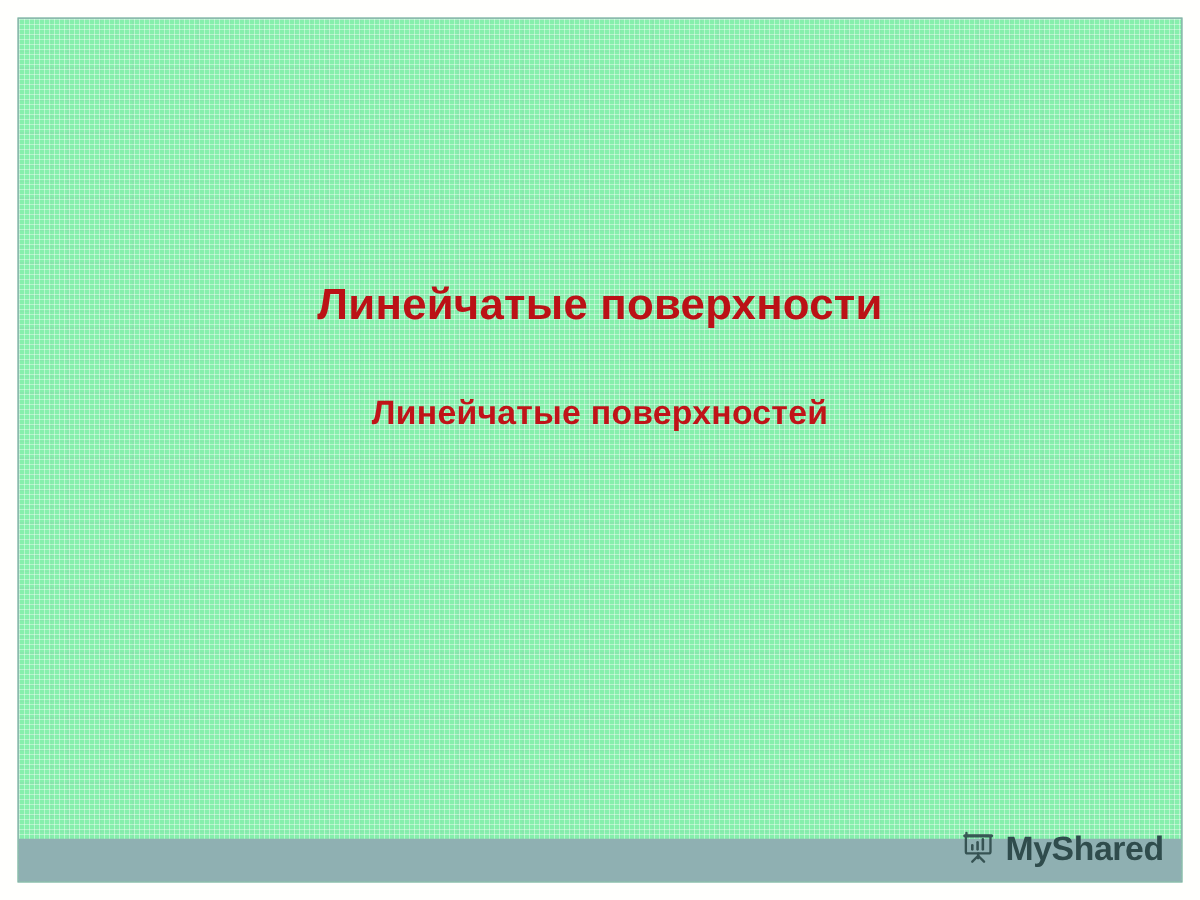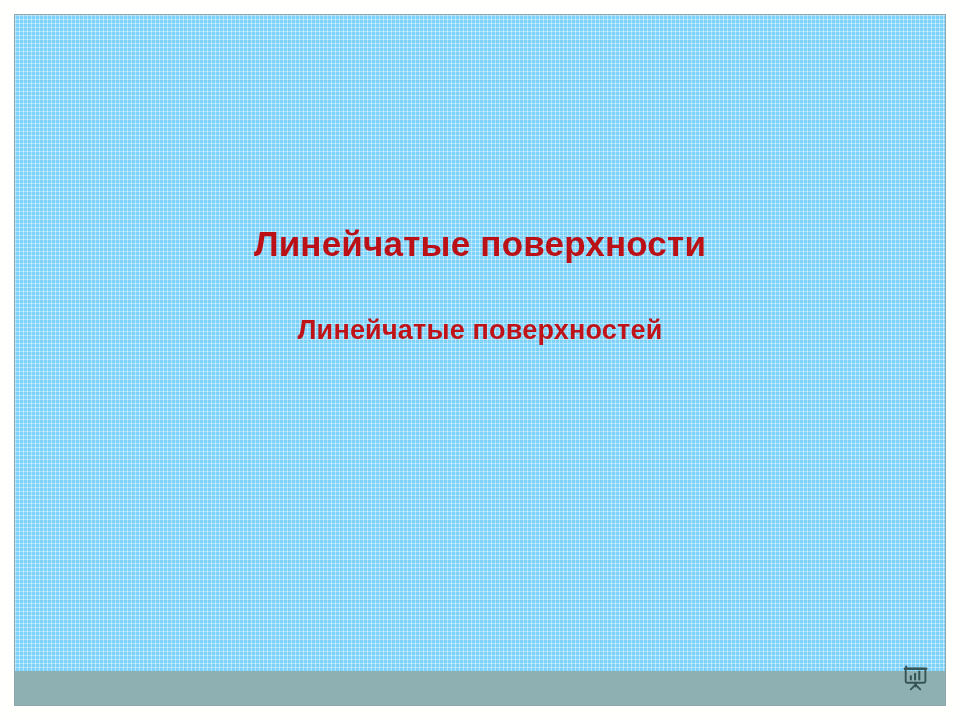--- a/index.html
+++ b/index.html
@@ -21,21 +21,21 @@
 
   
   .slide {
     position: absolute;
     left: 14px;
     top: 14px;
     width: 932px;
     height: 692px;
     box-sizing: border-box;
     border: 1px solid #8ea8ad;
-    background-color: #7dd3fc;
+    background-color: #86efac;
     overflow: hidden;
   }
 
   
   .slide-texture {
     position: absolute;
     inset: 0;
     background-image:
       repeating-linear-gradient(
         to right,
@@ -169,16 +169,17 @@
 
           <path d="M10.5 16.5v-3.5" stroke-width="2.2"></path>
           <path d="M15 16.5v-6" stroke-width="2.2"></path>
           <path d="M19.5 16.5v-8.5" stroke-width="2.2"></path>
 
           <path d="M15.5 20v4"></path>
           <path d="M15.5 22l-5 5"></path>
           <path d="M15.5 22l5 5"></path>
         </svg>
       </span>
+      <span class="watermark-label">MyShared</span>
     </div>
 
   </div>
 </div>
 
 </body></html>

